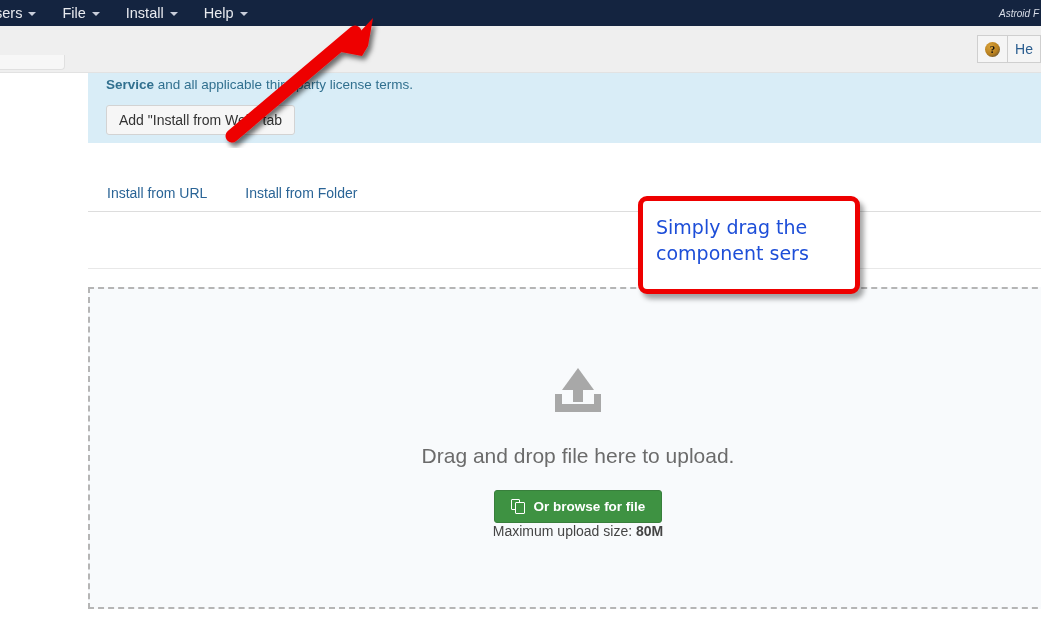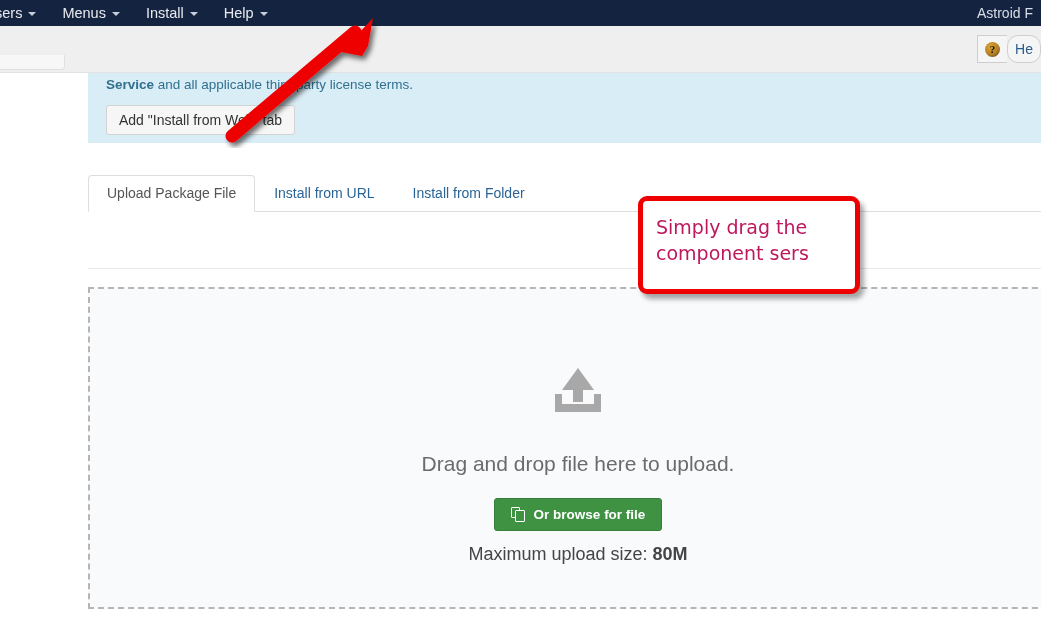--- a/index.html
+++ b/index.html
@@ -55,23 +55,24 @@
   .topnav-right {
     position: absolute;
     right: 0; top: 0;
     height: 26px;
     display: flex;
     align-items: center;
     padding-right: 0px;
   }
   .site-title {
     color: #d9dee8;
-    font-size: 14px;
-    white-space: nowrap;
-    padding-right: 8px;
+    font-size: 10px;
+    white-space: nowrap;
+    padding-right: 2px;
+    font-style: italic;
   }
 
   
   .toolbar {
     position: absolute;
     left: 0; top: 26px;
     width: 1041px; height: 46px;
     background: #efefef;
     border-bottom: 1px solid #e2e2e2;
     z-index: 30;
@@ -87,21 +88,21 @@
     background: #f5f5f5;
     border: 1px solid #cfcfcf;
     display: flex;
     align-items: center;
     justify-content: center;
     padding: 0 8px;
     box-sizing: border-box;
     cursor: pointer;
   }
   .tb-btn.icon-only { width: 30px; padding: 0; border-right: none; }
-  .tb-btn.text { color: #2a5d8f; font-size: 14px; border-left: 1px solid #cfcfcf; padding: 0 7px; white-space: nowrap; border-radius: 11px; }
+  .tb-btn.text { color: #2a5d8f; font-size: 14px; border-left: 1px solid #cfcfcf; padding: 0 7px; white-space: nowrap; }
   .q-icon {
     width: 15px; height: 15px;
     border-radius: 50%;
     background: radial-gradient(circle at 35% 30%, #d9a23a 0%, #b8801f 55%, #3b3b3b 100%);
     color: #111;
     font-size: 11px;
     font-weight: bold;
     line-height: 15px;
     text-align: center;
     font-family: "Liberation Serif", serif;
@@ -243,21 +244,21 @@
   .upload-tray {
     position: absolute;
     left: 1px; top: 26px;
     width: 46px; height: 18px;
     border-left: 7px solid #a8a8a8;
     border-right: 7px solid #a8a8a8;
     border-bottom: 8px solid #a8a8a8;
     box-sizing: border-box;
   }
   .dz-text {
-    margin-top: 40px;
+    margin-top: 32px;
     font-size: 21px;
     color: #6b6b6b;
     white-space: nowrap;
   }
   .browse-btn {
     margin-top: 22px;
     background: #3e9242;
     border: 1px solid #387f3c;
     border-radius: 3px;
     color: #ffffff;
@@ -286,22 +287,21 @@
   .copy-icon .sheet-front {
     position: absolute;
     left: 4px; top: 3px;
     width: 10px; height: 12px;
     border: 1.6px solid #ffffff;
     box-sizing: border-box;
     border-radius: 1px;
     background: #3e9242;
   }
   .max-size {
-    margin-top: 13px;
-    font-size: 18px;
+    font-size: 14px;
     color: #454545;
     white-space: nowrap;
   }
   .max-size b { font-weight: bold; }
 
   
   .anno-arrow {
     position: absolute;
     left: 210px; top: 8px;
     width: 180px; height: 140px;
@@ -315,37 +315,37 @@
     height: 98px;
     background: #ffffff;
     border: 5px solid #ee0000;
     border-radius: 9px;
     box-sizing: border-box;
     box-shadow: 4px 5px 5px rgba(0,0,0,0.35);
     z-index: 55;
     padding: 13px 0 0 13px;
   }
   .anno-callout-text {
-    color: #be185d;
+    color: #1d4ed8;
     font-size: 19px;
     line-height: 26px;
     font-family: "DejaVu Sans", sans-serif;
   }
 </style>
 </head>
 <body>
 
 <div class="topnav">
   <div class="topnav-items">
     <div class="nav-item">
       <span>sers</span>
       <span class="caret-down"></span>
     </div>
     <div class="nav-item">
-      <span>Menus</span>
+      <span>File</span>
       <span class="caret-down"></span>
     </div>
     <div class="nav-item">
       <span>Install</span>
       <span class="caret-down"></span>
     </div>
     <div class="nav-item">
       <span>Help</span>
       <span class="caret-down"></span>
     </div>
@@ -366,21 +366,20 @@
 <div class="left-panel-remnant"></div>
 
 <div class="content">
 
   <div class="alert-info">
     <div class="alert-text"><b>Service</b><span> and all applicable third party license terms.</span></div>
     <div class="alert-btn">Add "Install from Web" tab</div>
   </div>
 
   <div class="tabs">
-    <div class="tab active">Upload Package File</div>
     <div class="tab">Install from URL</div>
     <div class="tab">Install from Folder</div>
   </div>
 
   <h1 class="page-heading">Upload &amp; Install Joomla Extension</h1>
   <div class="heading-rule"></div>
 
   <div class="dropzone">
     <div class="upload-icon">
       <div class="upload-arrow-head"></div>

